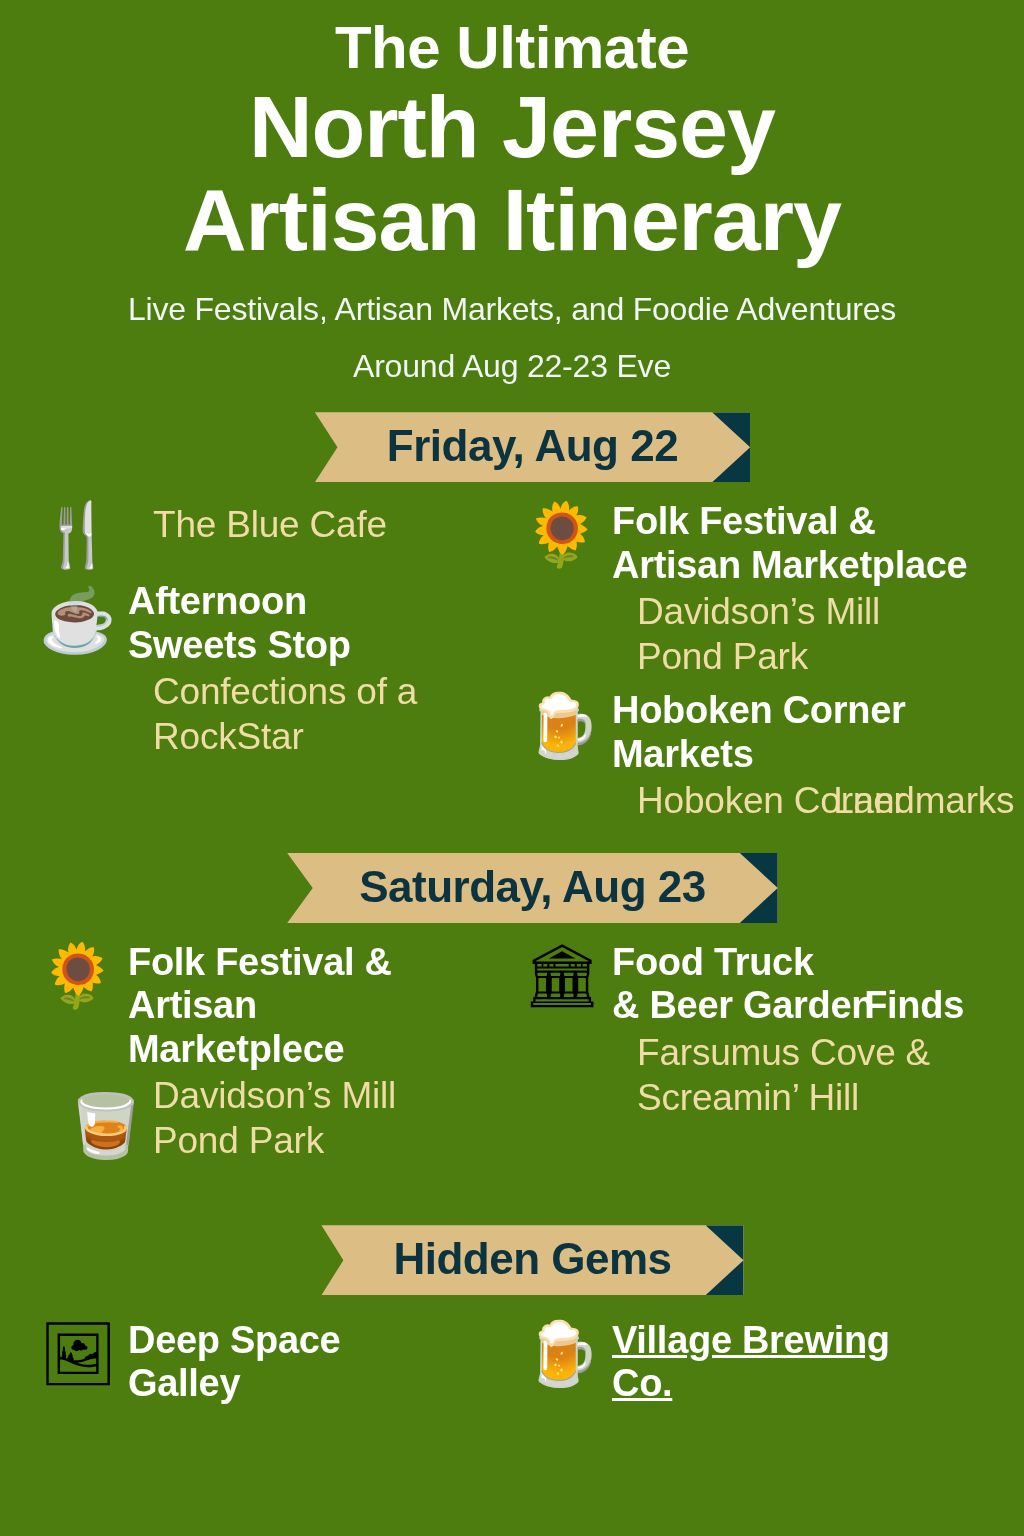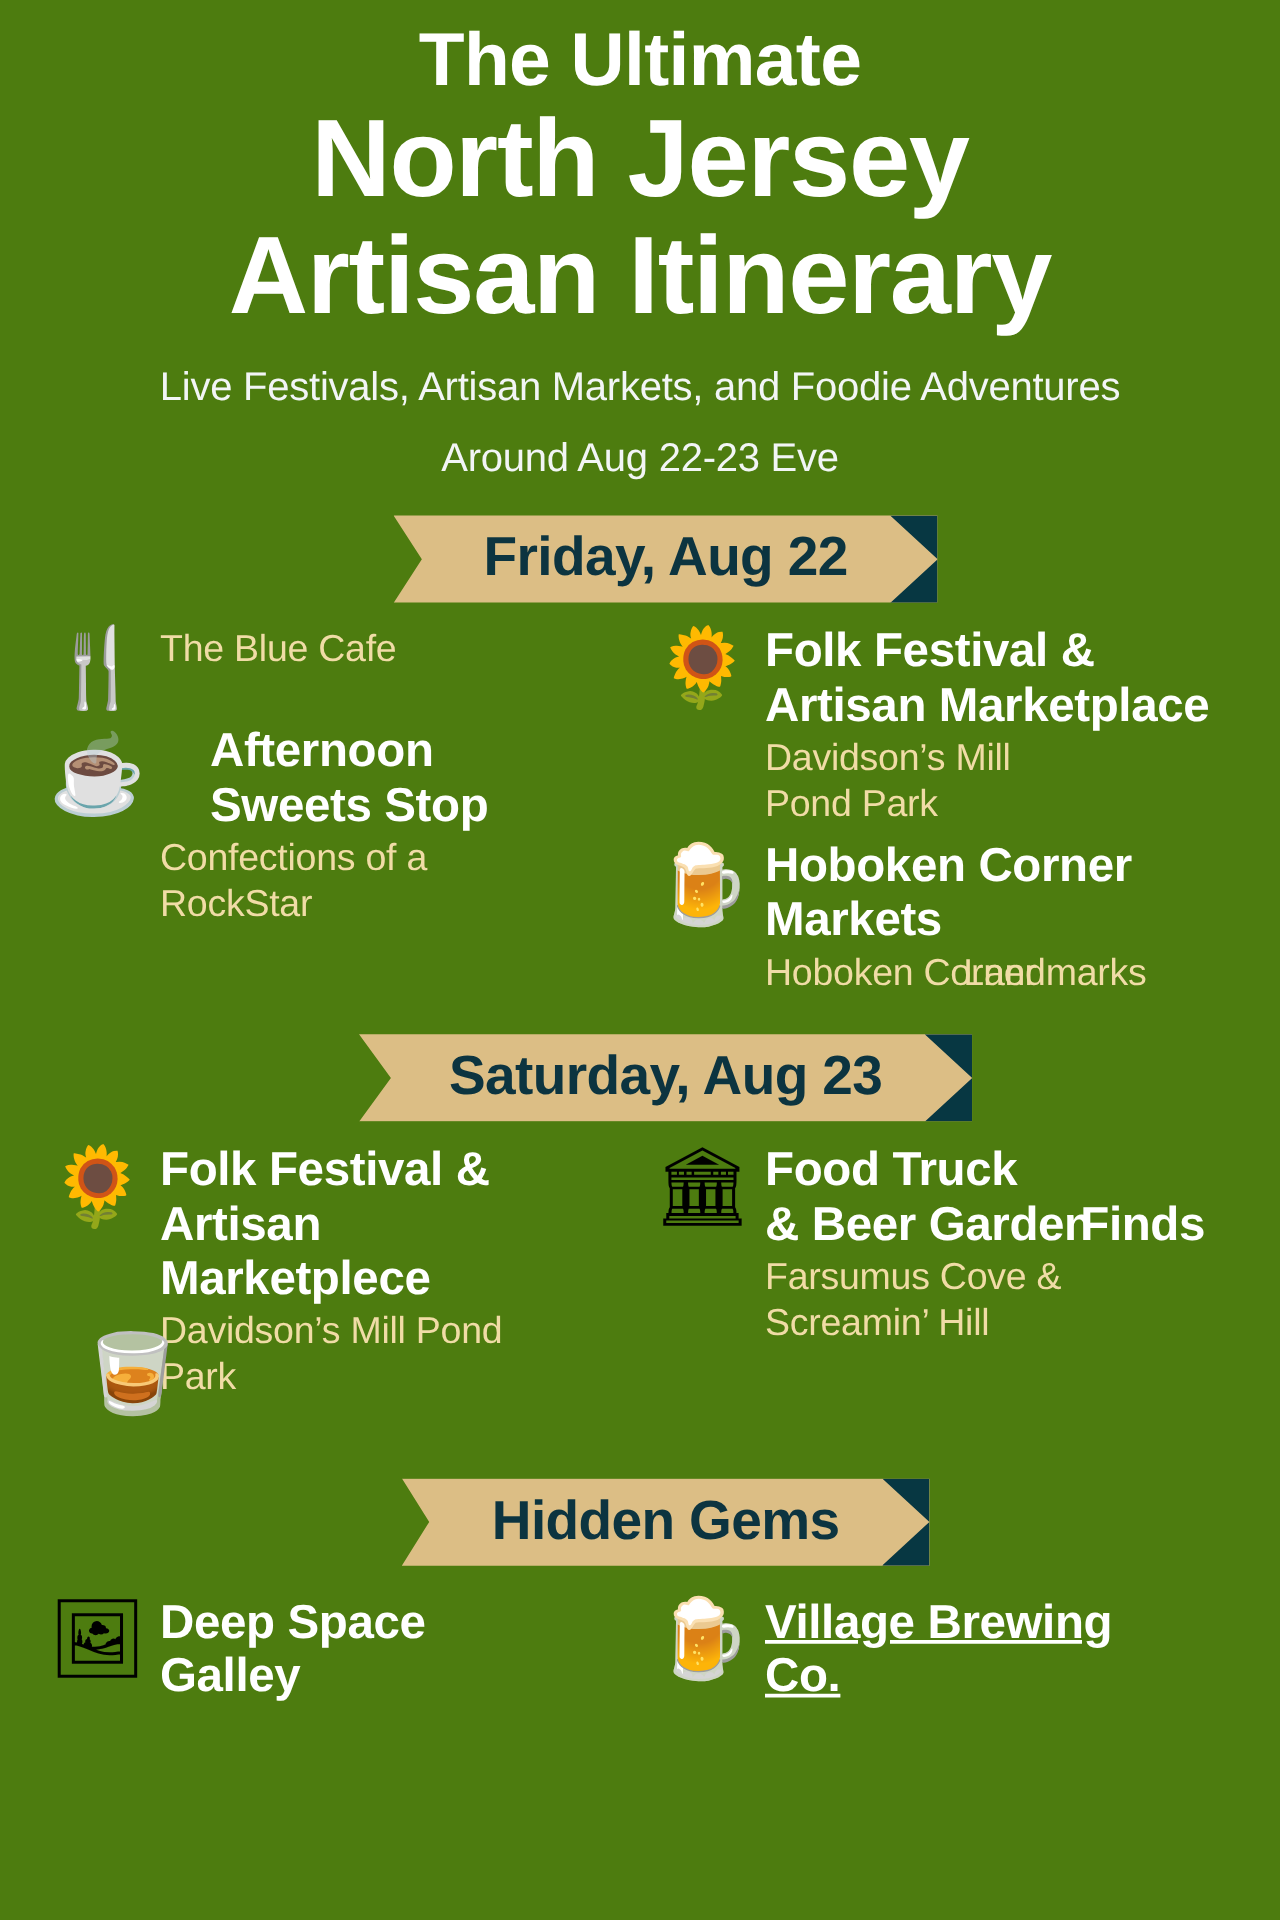--- a/index.html
+++ b/index.html
@@ -92,25 +92,26 @@
     color:#ffffff;
     font-size:38px;
     font-weight:bold;
     line-height:1.14;
     letter-spacing:-0.3px;
     white-space:nowrap;
   }
   .item-title.wrap { white-space:normal; }
   .item-sub {
     color:#f0dca6;
-    font-size:30px;
+    font-size:37px;
     font-weight:400;
     line-height:1.22;
     letter-spacing:-0.2px;
     margin-top:2px;
+    margin-left:25px;
   }
 
   
   .overlap { position:relative; display:inline-block; white-space:nowrap; }
   .overlap .under { visibility:visible; }
   .overlap .over {
     position:absolute;
     left:73%;
     top:0;
     white-space:nowrap;
@@ -147,21 +148,21 @@
         <div class="item">
           <div class="icon">🍴</div>
           <div class="texts">
             <div class="item-sub">The Blue Cafe</div>
           </div>
         </div>
 
         <div class="item" style="margin-top:14px;">
           <div class="icon" style="padding-top:10px;">☕</div>
           <div class="texts">
-            <div class="item-title wrap" style="max-width:290px;margin-left:40px;">Afternoon Sweets Stop</div>
+            <div class="item-title wrap" style="max-width:290px;">Afternoon Sweets Stop</div>
             <div class="item-sub" style="max-width:290px;">Confections of a RockStar</div>
           </div>
         </div>
 
       </div>
 
       <div class="col">
 
         <div class="item">
           <div class="icon">🌻</div>

